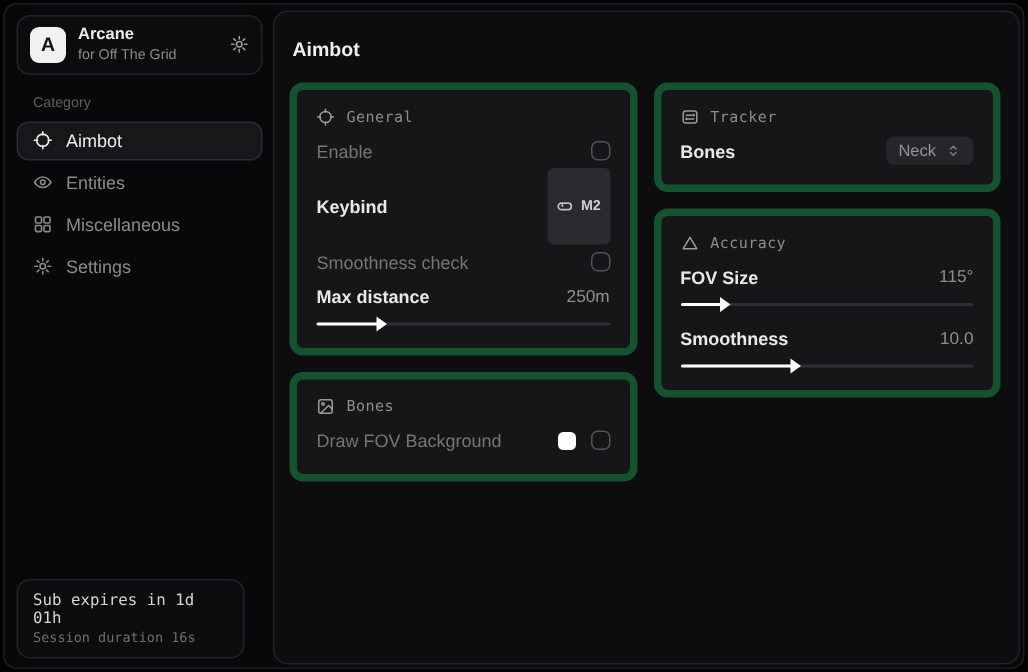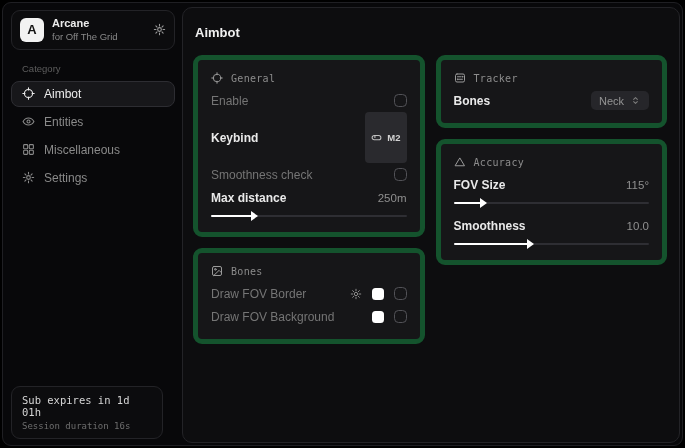--- a/index.html
+++ b/index.html
@@ -199,33 +199,20 @@
             <span class="ico">
               <svg width="12" height="12" viewBox="0 0 24 24" fill="none" stroke="currentColor" stroke-width="2" stroke-linecap="round" stroke-linejoin="round">
                 <rect x="3" y="3" width="18" height="18" rx="3"></rect>
                   <circle cx="8.7" cy="8.7" r="1.7"></circle>
                   <path d="M21 15.5l-4.8-4.8L5.5 21"></path>
               </svg>
             </span>
             <span>Bones</span>
           </div>
 
-          <div class="row">
-            <span class="lbl dim">Draw FOV Border</span>
-            <span class="controls">
-              <span class="mini-gear">
-                <svg width="12" height="12" viewBox="0 0 24 24" fill="none" stroke="currentColor" stroke-width="2" stroke-linecap="round">
-                  <circle cx="12" cy="12" r="3.4"></circle>
-                  <path d="M12 2.5v3M12 18.5v3M2.5 12h3M18.5 12h3M5.3 5.3l2.1 2.1M16.6 16.6l2.1 2.1M5.3 18.7l2.1-2.1M16.6 7.4l2.1-2.1"></path>
-                </svg>
-              </span>
-              <span class="swatch" style="background: rgb(255, 255, 255);"></span>
-              <span class="checkbox"></span>
-            </span>
-          </div>
 
           <div class="row">
             <span class="lbl dim">Draw FOV Background</span>
             <span class="controls">
               <span class="swatch" style="background: rgb(255, 255, 255);"></span>
               <span class="checkbox"></span>
             </span>
           </div>
         </div>
       </div>

